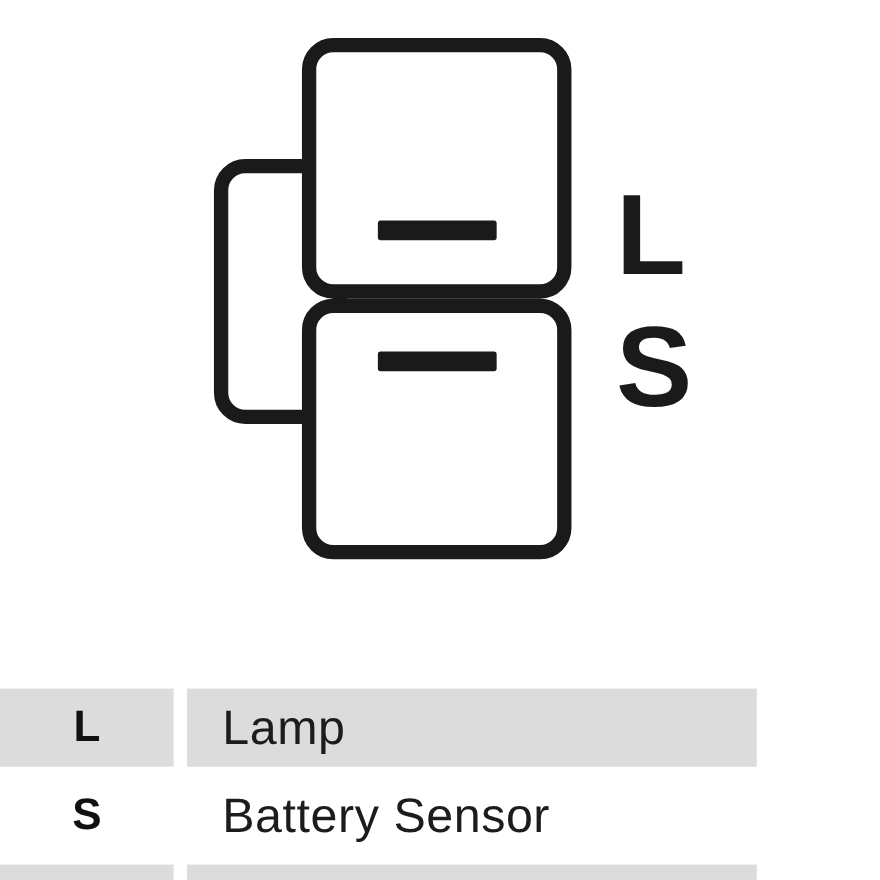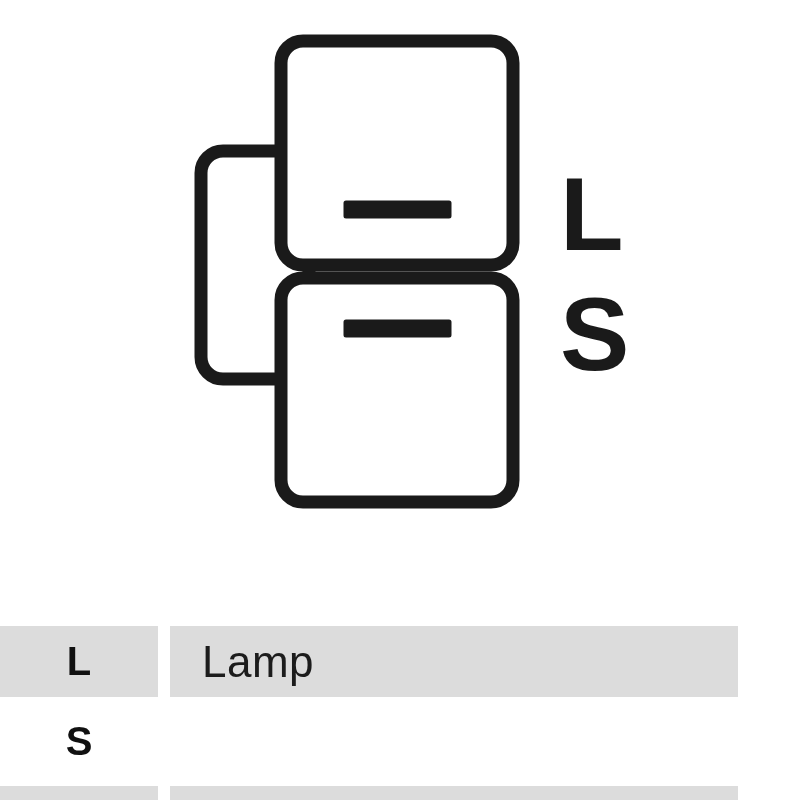--- a/index.html
+++ b/index.html
@@ -80,21 +80,21 @@
     font-weight: bold;
     font-size: 40px;
     color: #111111;
   }
   .cell-gap {
     width: 12px;
     background: #ffffff !important;
     height: 71px;
   }
   .cell-desc {
-    width: 568px;
+    width: 518px;
     padding-left: 32px;
     font-size: 44px;
     font-weight: 300;
     color: #1c1c1c;
     letter-spacing: 0.5px;
     white-space: nowrap;
   }
   
   #legend-row-3 { height: 71px; }
 </style>
@@ -127,20 +127,21 @@
 
     <div class="legend-row shaded" id="legend-row-1">
       <div class="cell cell-code">L</div>
       <div class="cell cell-gap"></div>
       <div class="cell cell-desc">Lamp</div>
     </div>
 
     <div class="legend-row plain" id="legend-row-2">
       <div class="cell cell-code">S</div>
       <div class="cell cell-gap"></div>
+      <div class="cell cell-desc">Battery Sensor</div>
     </div>
 
     <div class="legend-row shaded" id="legend-row-3">
       <div class="cell cell-code"></div>
       <div class="cell cell-gap"></div>
       <div class="cell cell-desc"></div>
     </div>
 
   </div>
 

